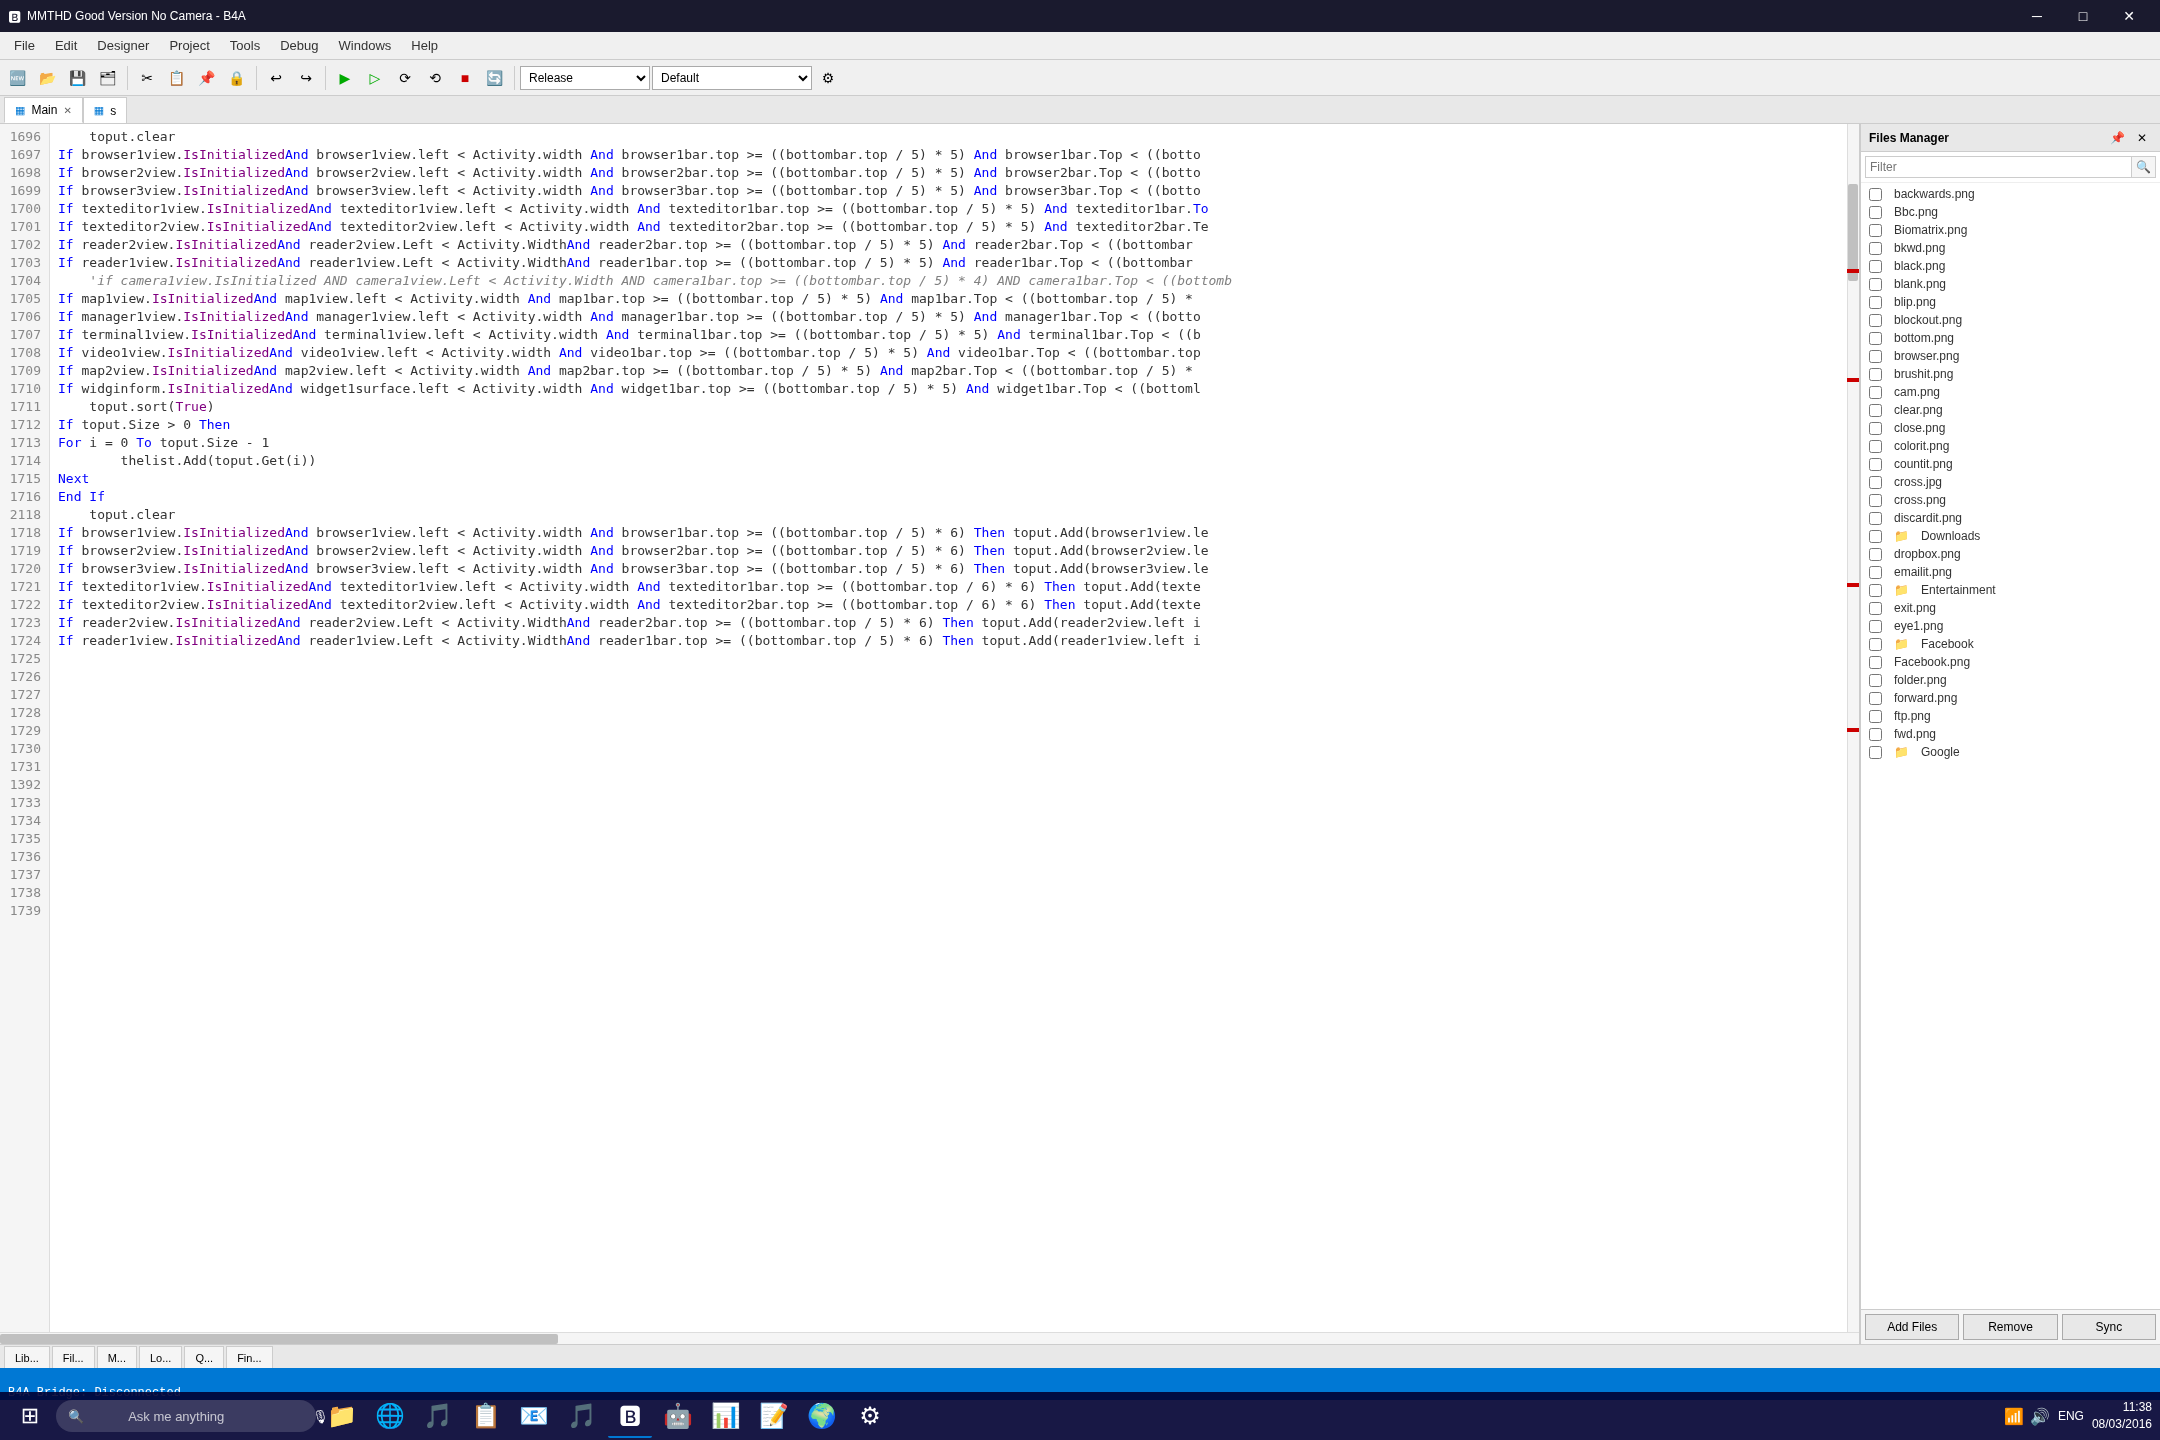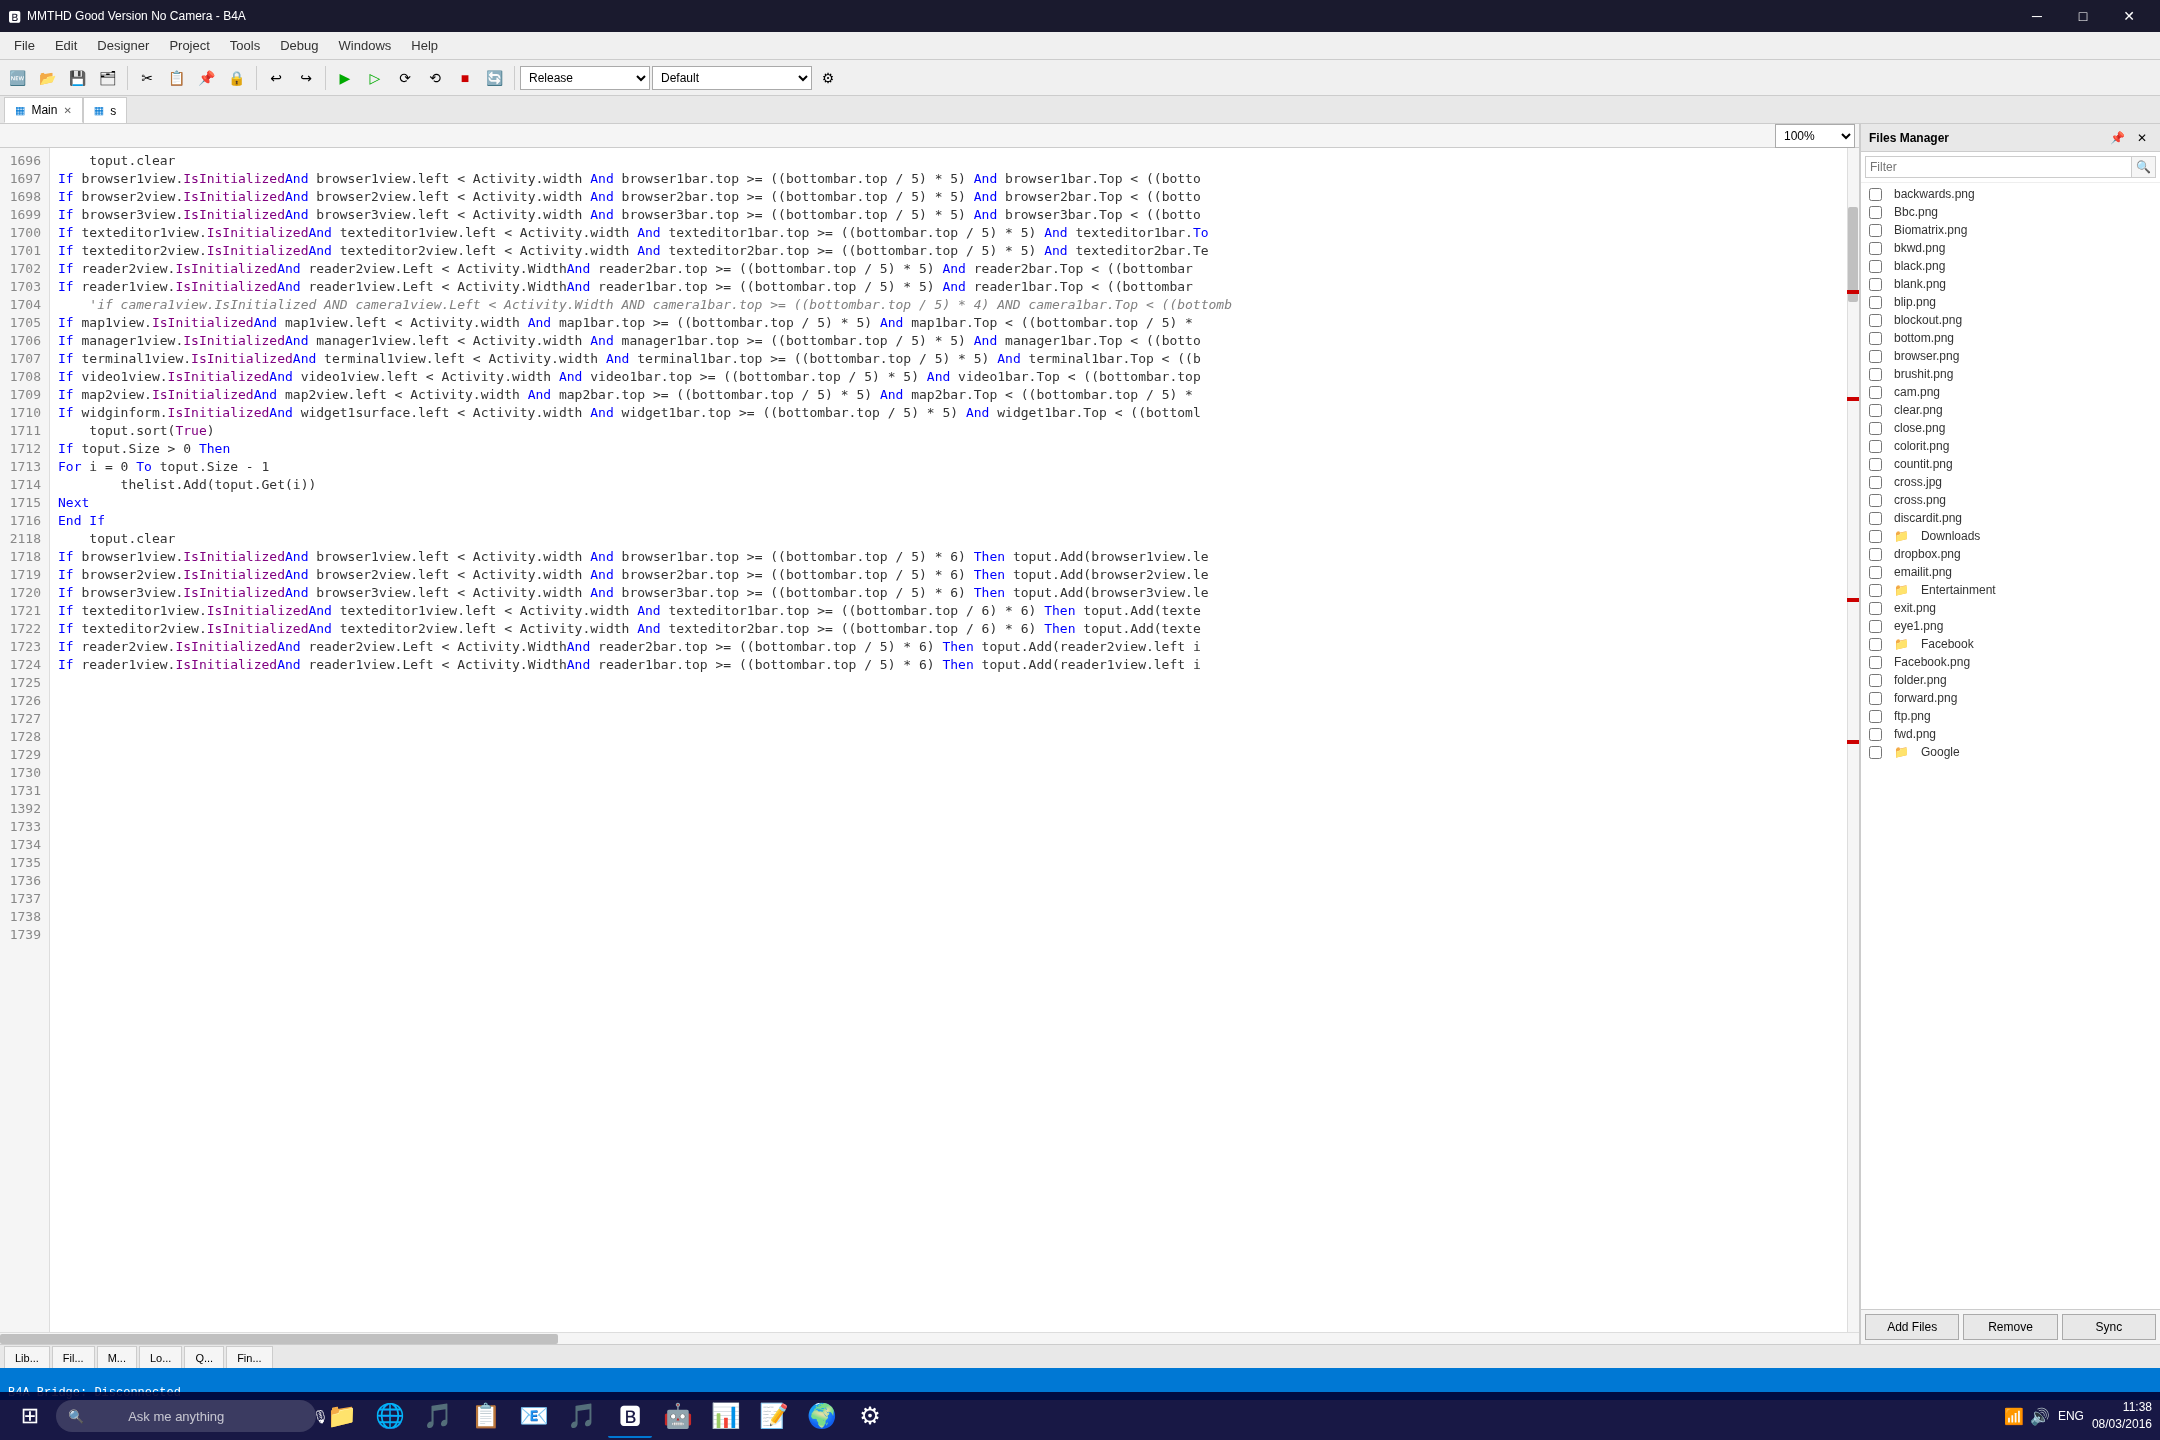--- a/index.html
+++ b/index.html
@@ -428,27 +428,20 @@
   </div>
   <div class="tab">
     <span class="tab-icon">▦</span>
     <span>s</span>
   </div>
 </div>
 
 <div id="main-layout" style="height: calc(100vh - 32px - 28px - 36px - 28px - 24px - 48px - 24px);">
 
   <div id="code-editor">
-    <div id="editor-toolbar">
-      <select class="toolbar-combo" style="width:80px;">
-        <option>100%</option>
-        <option>75%</option>
-        <option>125%</option>
-      </select>
-    </div>
     <div id="editor-content">
       <div id="line-numbers">
           <div>1696</div>
           <div>1697</div>
           <div>1698</div>
           <div>1699</div>
           <div>1700</div>
           <div>1701</div>
           <div>1702</div>
           <div>1703</div>

